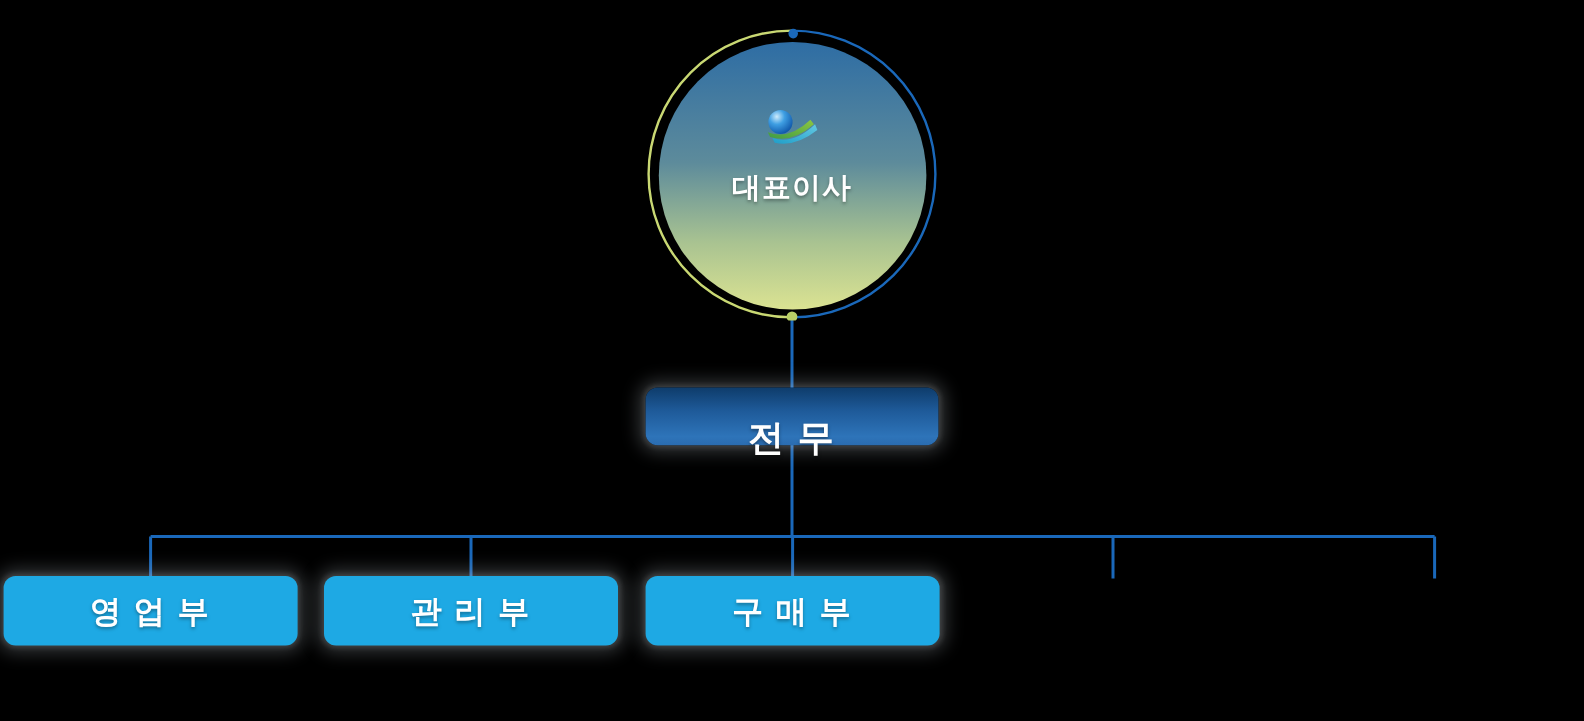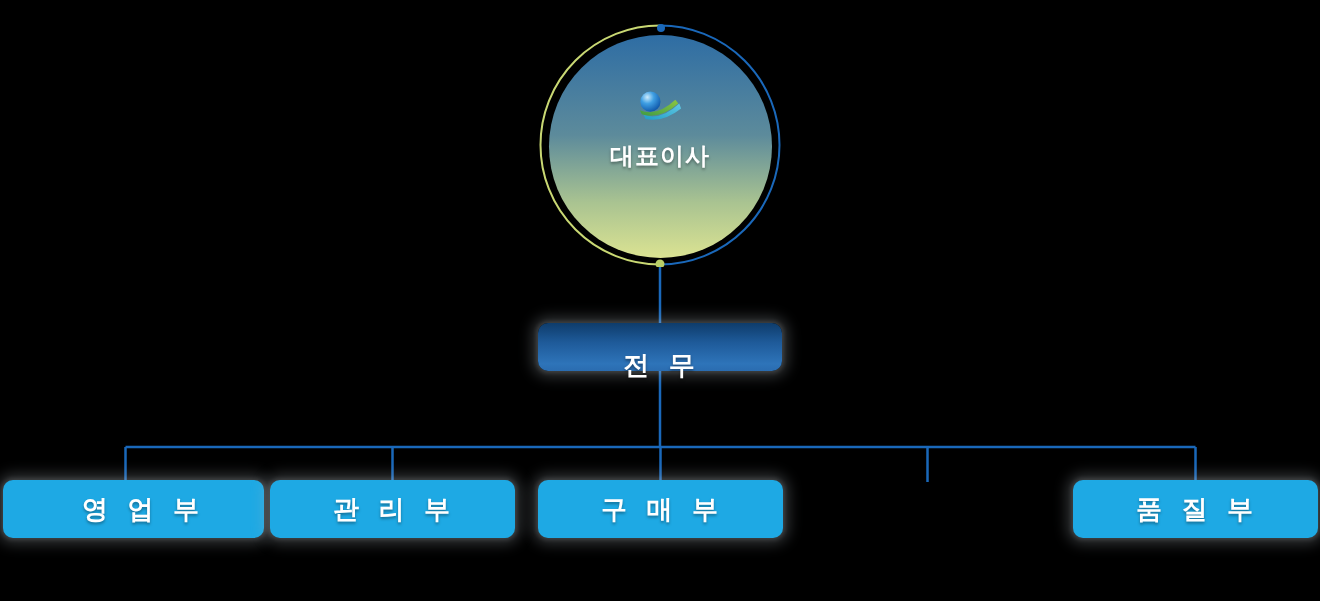--- a/index.html
+++ b/index.html
@@ -6,21 +6,21 @@
     margin: 0;
     padding: 0;
     background: #000000;
   }
   .canvas {
     position: relative;
     width: 1320px;
     height: 601px;
     background: #000000;
     overflow: hidden;
-    font-family: Liberation Mono, monospace;
+    font-family: Liberation Serif, serif;
   }
 
   
   .connector-svg {
     position: absolute;
     left: 0; top: 0;
     width: 1320px; height: 601px;
     z-index: 1;
   }
   .connector-svg line {
@@ -72,41 +72,41 @@
     border-radius: 10px;
     background: linear-gradient(180deg, #0e3c6b 0%, #1e5a99 40%, #2e74b9 85%, #2a6cb0 100%);
     box-shadow: 0 0 14px 6px rgba(175,185,195,0.28), 0 0 4px 2px rgba(255,255,255,0.12);
     display: flex;
     align-items: center;
     justify-content: center;
     z-index: 2;
   }
   .exec-label {
     color: #ffffff;
-    font-size: 26px;
+    font-size: 30px;
     font-weight: bold;
     letter-spacing: 2px;
     text-shadow: 0 2px 3px rgba(0,0,0,0.4);
     margin-top: 36px;
   }
 
   
   .dept-box {
     position: absolute;
     top: 480px;
     width: 245px; height: 58px;
     border-radius: 10px;
     background: #1ea9e4;
     box-shadow: 0 0 14px 6px rgba(175,185,195,0.28), 0 0 4px 2px rgba(255,255,255,0.12);
     display: flex;
     align-items: center;
     justify-content: center;
     z-index: 2;
   }
-  .dept-1 { left: 3px; padding-left: 16px; }
+  .dept-1 { left: 3px; }
   .dept-2 { left: 270px; }
   .dept-3 { left: 538px; }
   .dept-4 { left: 805px; }
   .dept-5 { left: 1073px; }
   .dept-label {
     color: #ffffff;
     font-size: 26px;
     font-weight: bold;
     letter-spacing: 2px;
     text-shadow: 0 2px 3px rgba(0,0,0,0.35);
@@ -170,17 +170,14 @@
 
   <div class="dept-box dept-1">
     <span class="dept-label">영 업 부</span>
   </div>
   <div class="dept-box dept-3">
     <span class="dept-label">구 매 부</span>
   </div>
   <div class="dept-box dept-2">
     <span class="dept-label">관 리 부</span>
   </div>
-  <div class="dept-box dept-5">
-    <span class="dept-label">품 질 부</span>
-  </div>
 
 </div>
 
 </body></html>

